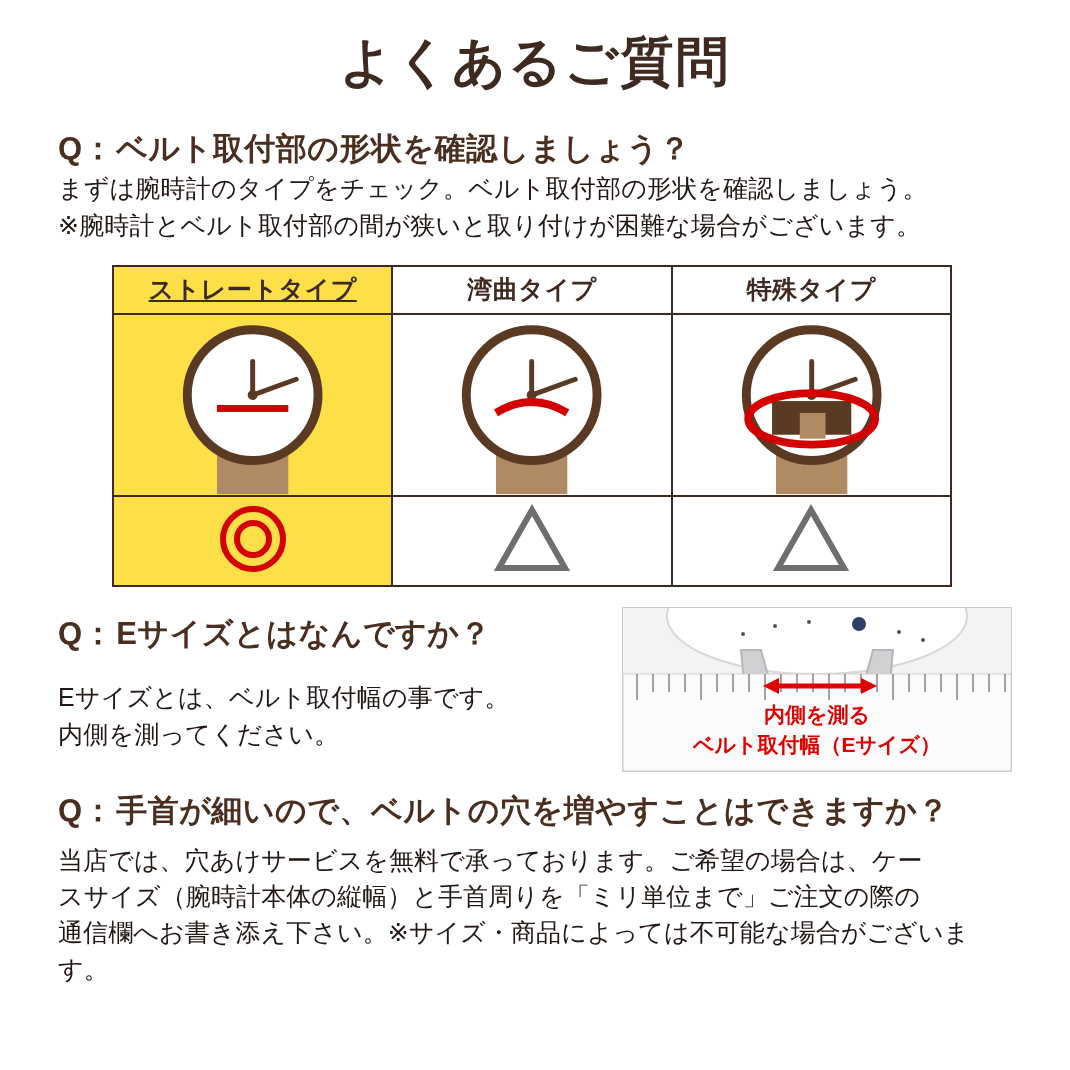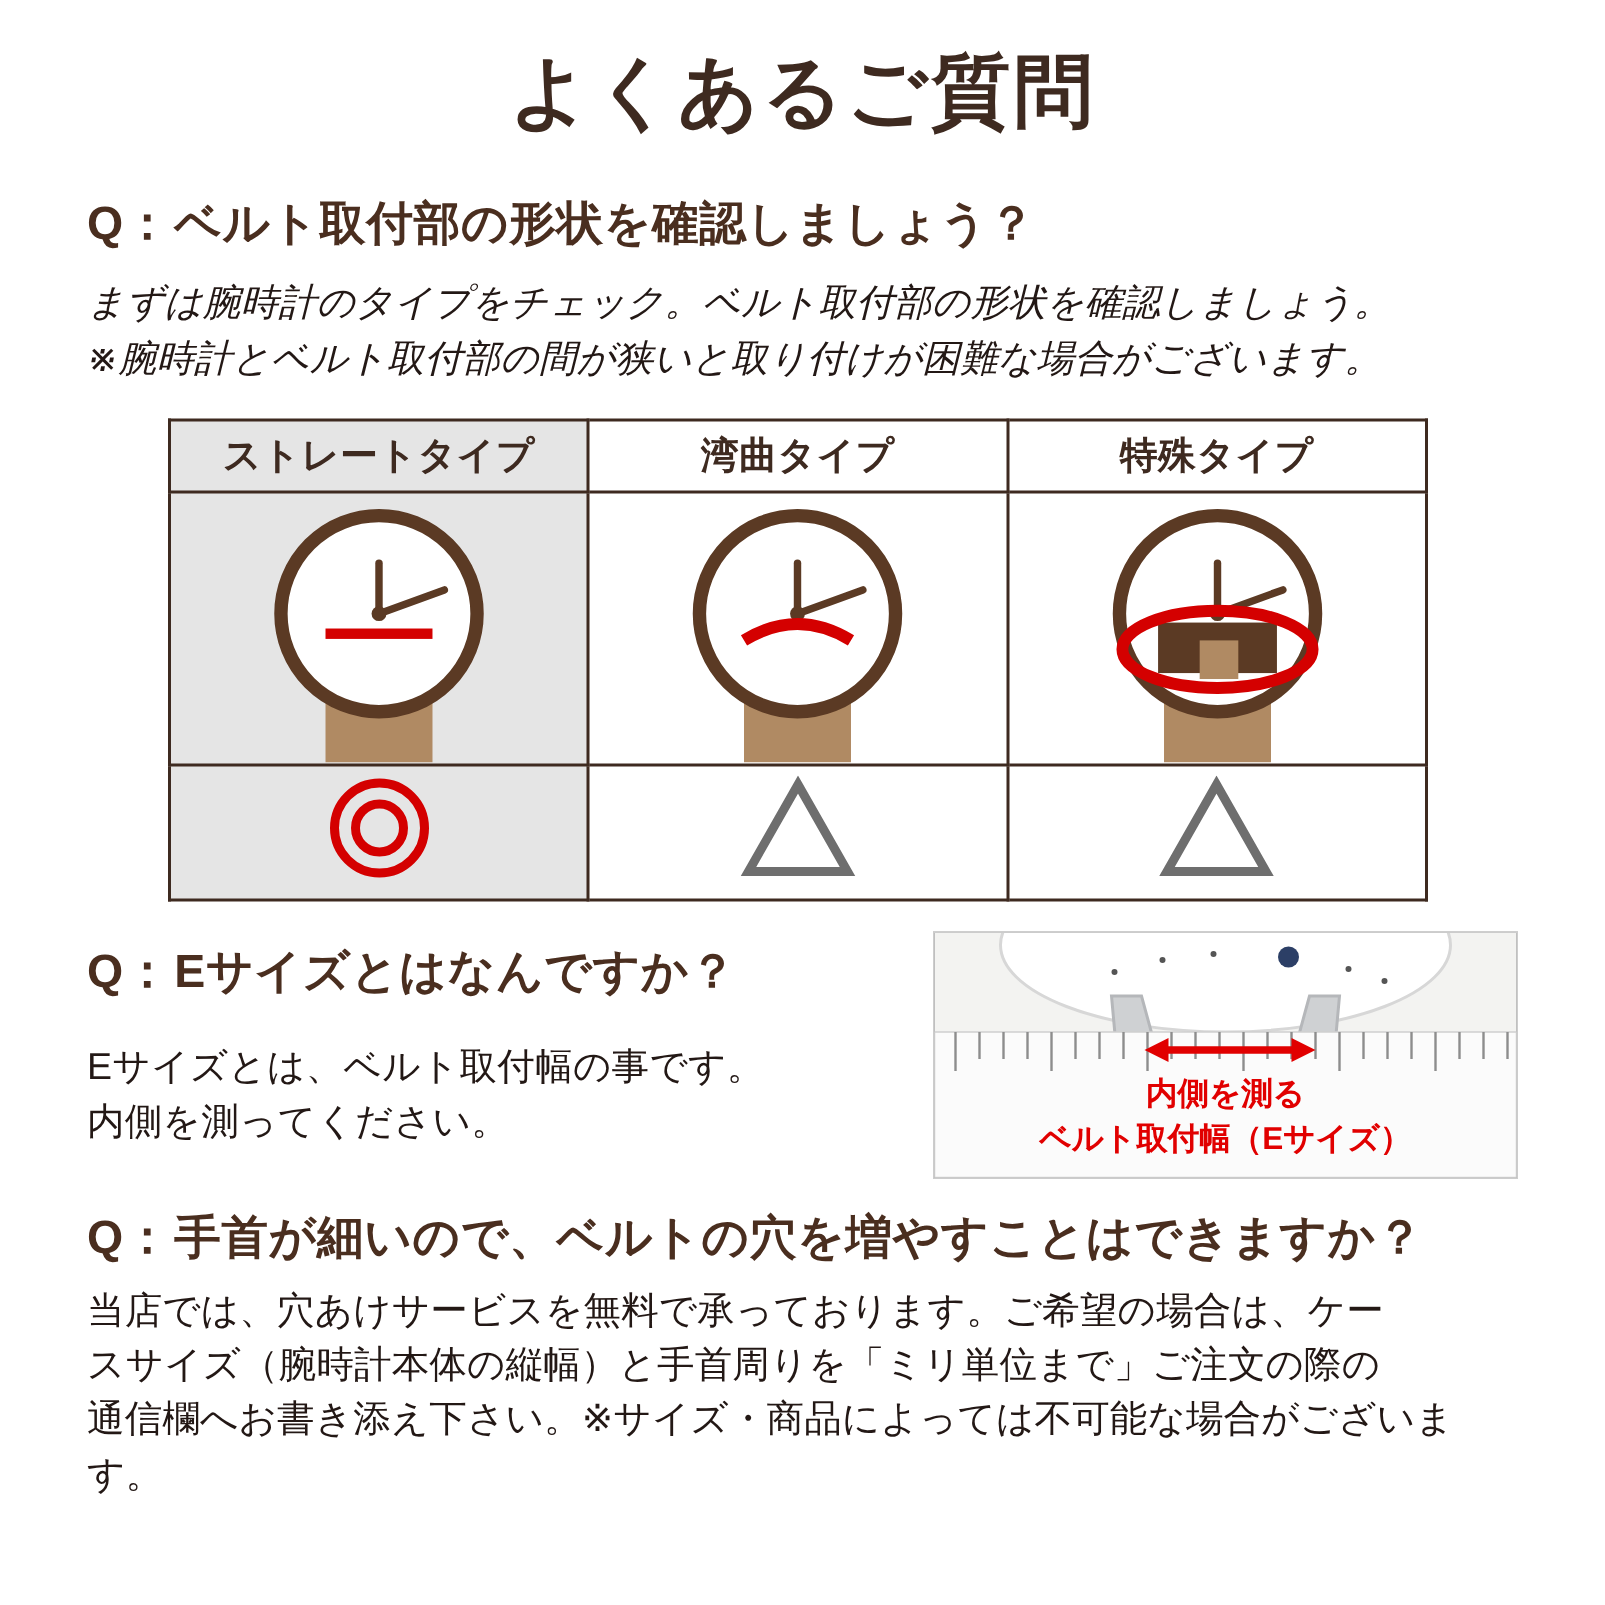--- a/index.html
+++ b/index.html
@@ -47,43 +47,42 @@
     font-size: 31px;
     font-weight: bold;
     color: #4a2e1f;
     margin-right: 2px;
   }
   .q1 { margin-top: 37px; }
   .body-text {
     font-size: 25px;
     line-height: 1.45;
     color: #231815;
-    margin-top: 14px;
+    margin-top: 0;
     letter-spacing: 0.2px;
-    font-style: italic;
   }
   .body-text .small-note {
     display: block;
   }
 
   
   .type-table {
     margin-top: 22px;
     border-collapse: collapse;
     width: 840px;
     margin-left: 54px;
     table-layout: fixed;
   }
   .type-table td {
     border: 2px solid #3e2a20;
     vertical-align: middle;
     text-align: center;
     padding: 0;
   }
-  .col-hl { background: #e5e5e5; }
+  .col-hl { background: #fde047; text-decoration: underline; }
   .hdr {
     height: 46px;
     font-size: 25px;
     font-weight: bold;
     color: #3e2a20;
     letter-spacing: 0.5px;
   }
   .illus-cell { height: 180px; }
   .mark-cell { height: 88px; }
   .desc-cell {

